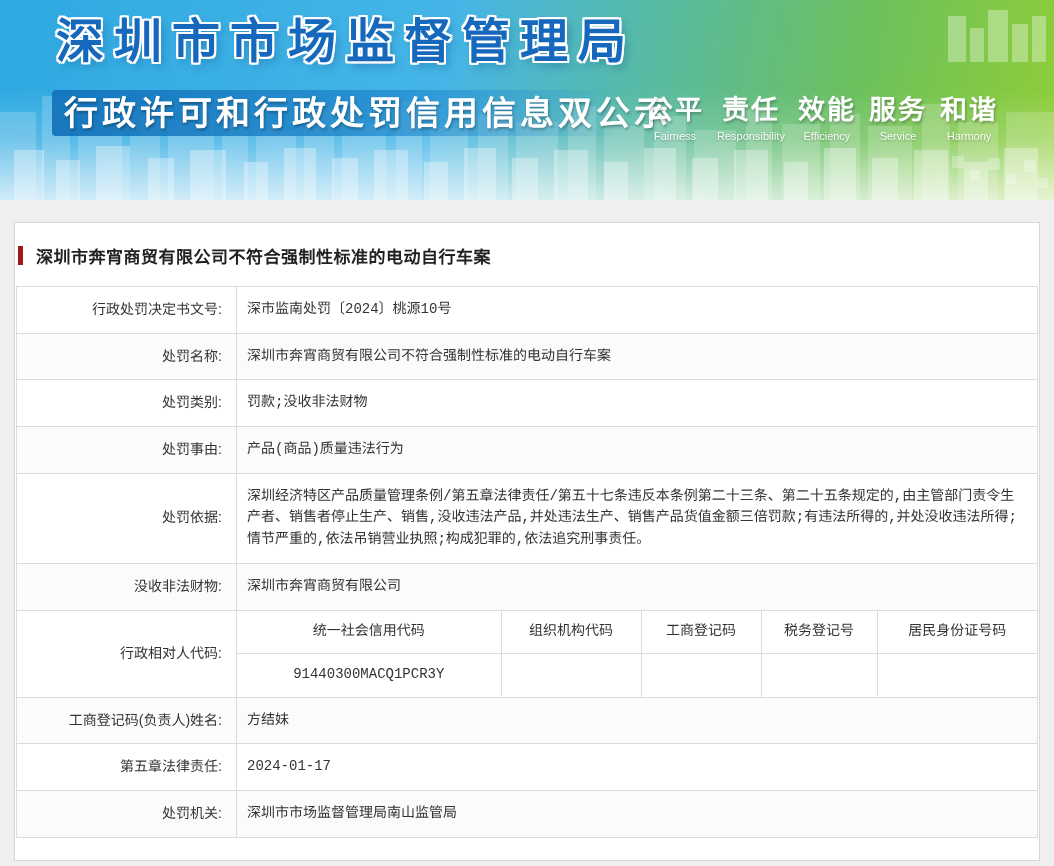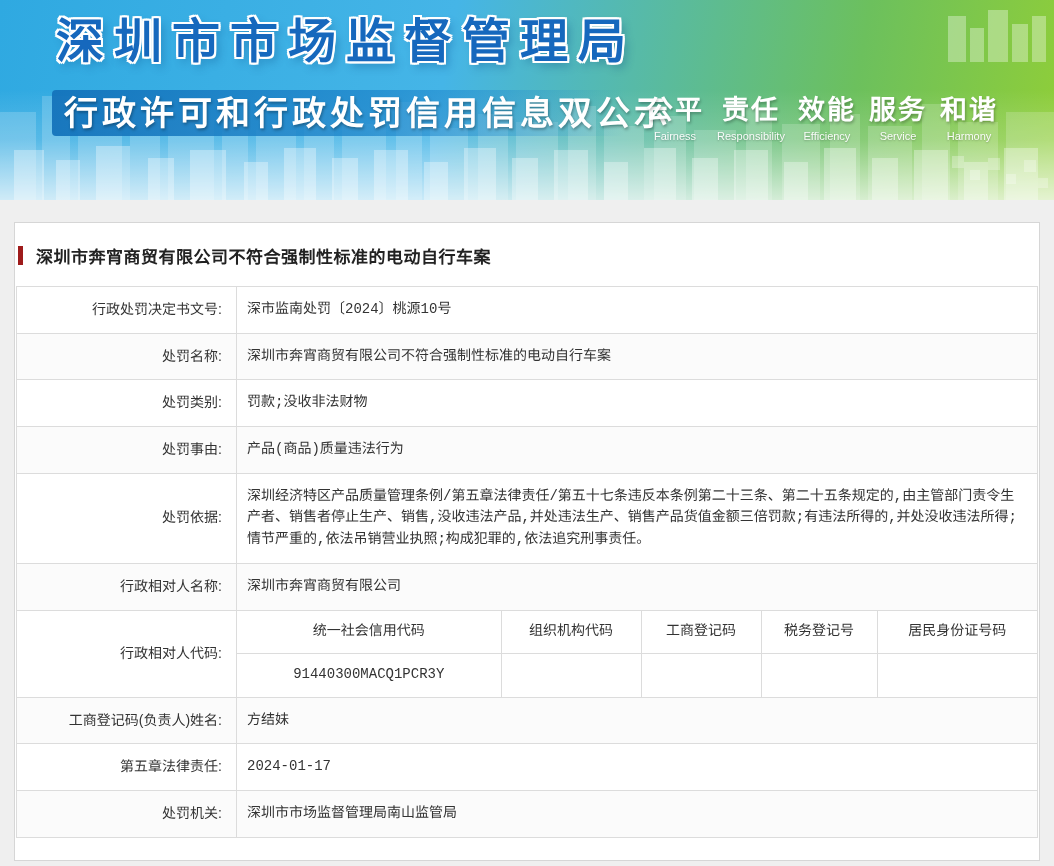--- a/index.html
+++ b/index.html
@@ -287,21 +287,21 @@
         </tr>
         <tr>
           <td class="label-cell">处罚事由:</td>
           <td class="value-cell">产品(商品)质量违法行为</td>
         </tr>
         <tr>
           <td class="label-cell">处罚依据:</td>
           <td class="value-cell">深圳经济特区产品质量管理条例/第五章法律责任/第五十七条违反本条例第二十三条、第二十五条规定的,由主管部门责令生产者、销售者停止生产、销售,没收违法产品,并处违法生产、销售产品货值金额三倍罚款;有违法所得的,并处没收违法所得;情节严重的,依法吊销营业执照;构成犯罪的,依法追究刑事责任。</td>
         </tr>
         <tr>
-          <td class="label-cell">行政相对人名称:</td>
+          <td class="label-cell">没收非法财物:</td>
           <td class="value-cell">深圳市奔宵商贸有限公司</td>
         </tr>
         <tr>
           <td class="label-cell">行政相对人代码:</td>
           <td class="value-cell codes-cell">
             <table class="codes-table">
               <tbody>
                 <tr>
                   <td class="col-uscc">统一社会信用代码</td>
                   <td class="col-org">组织机构代码</td>

